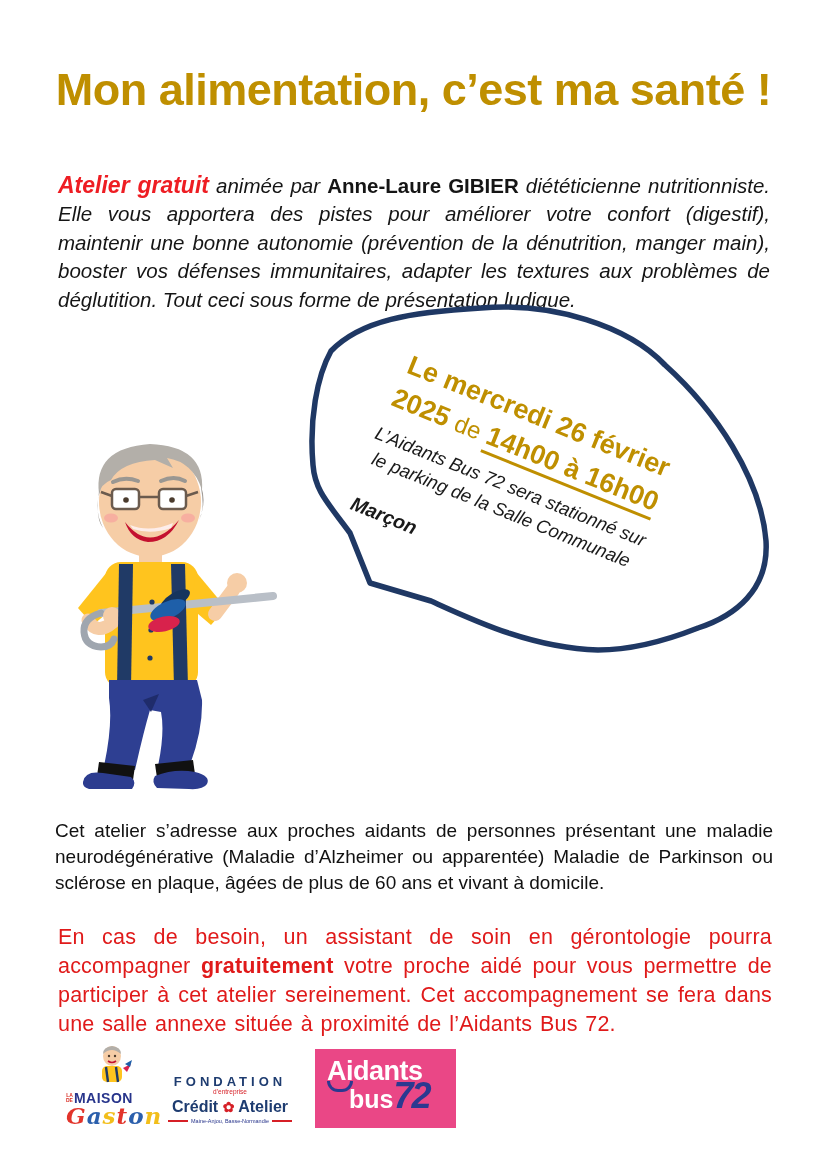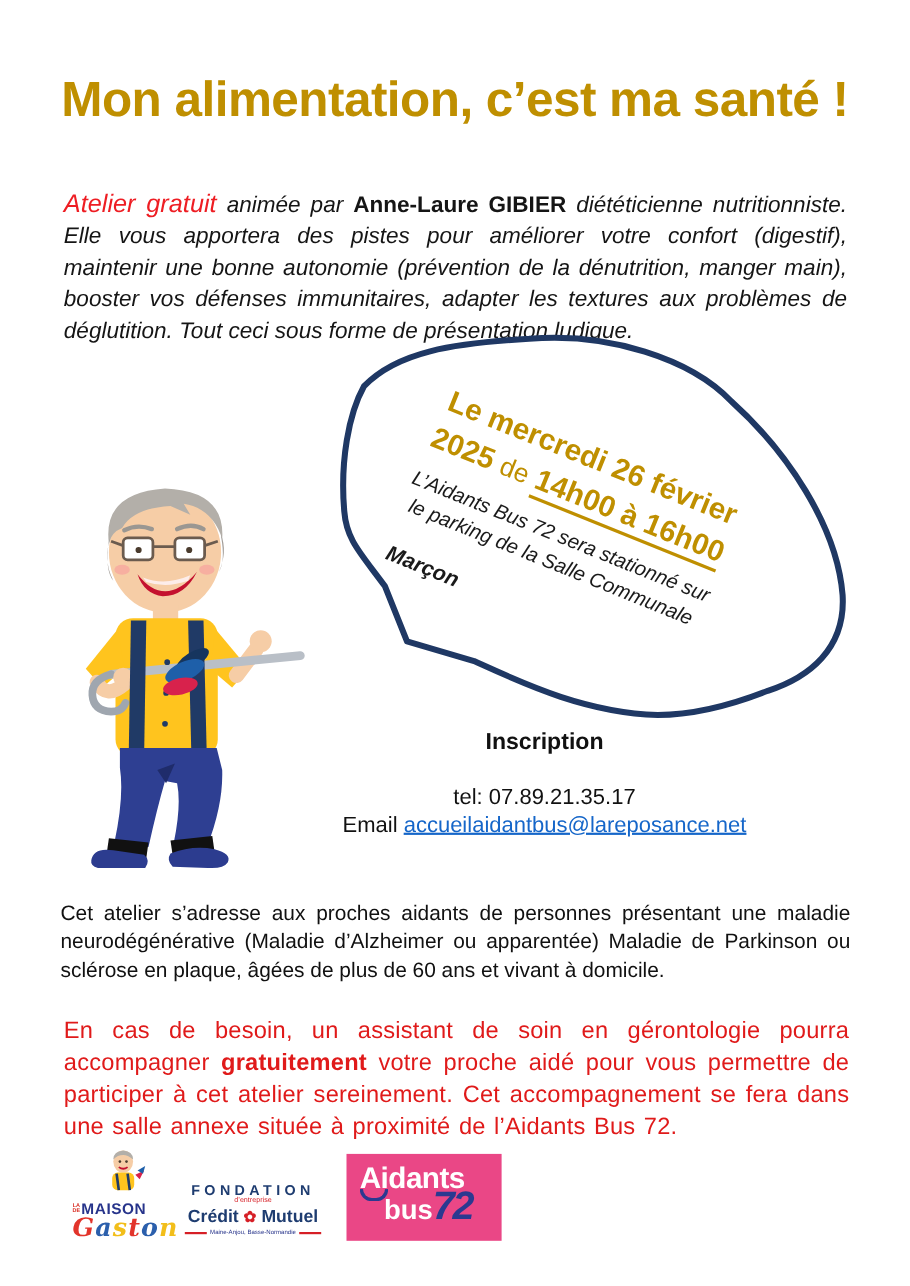--- a/index.html
+++ b/index.html
@@ -11,21 +11,21 @@
   .title{
     position:absolute;left:0;top:64px;width:100%;text-align:center;
     font-size:45px;font-weight:bold;color:#BF8F00;letter-spacing:-0.5px;
   }
   
   .intro{
     position:absolute;left:58px;top:150px;width:712px;
     font-size:20.5px;line-height:28.5px;font-style:italic;color:#151515;
     text-align:justify;
   }
-  .intro .hl{color:#EE1D23;font-weight:normal;font-size:23px;margin-top:44px;}
+  .intro .hl{color:#EE1D23;font-weight:bold;font-size:23px;margin-top:44px;}
   .intro .speaker{font-weight:bold;font-style:normal;}
   
   .bubble-svg{position:absolute;left:303px;top:298px;}
   .bubble-text{
     position:absolute;left:388px;top:336px;width:340px;
     transform:rotate(22deg);transform-origin:top left;text-align:center;
   }
   .bubble-gold{color:#BF8F00;font-weight:bold;font-size:27px;line-height:36px;}
   .bubble-gold .de{font-weight:normal;font-size:24px;}
   .bubble-gold .time{border-bottom:3px solid #BF8F00;padding-bottom:1px;}
@@ -181,26 +181,20 @@
     <path d="M54,248 L142,248 L147,268 Q148,300 133,338 L103,334 Q110,300 106,280 L95,278 Q88,302 80,338 L49,334 Q58,292 54,266 Z" fill="#2E3F92"></path>
     <path d="M88,268 L104,262 L96,280 Z" fill="#1F2C6B"></path>
 
     <path d="M44,330 L80,334 L78,348 L42,344 Z" fill="#111111"></path>
     <path d="M100,332 L138,328 L140,342 L102,346 Z" fill="#111111"></path>
 
     <path d="M28,350 Q30,338 48,341 L76,345 Q82,350 77,357 L34,357 Q27,355 28,350 Z" fill="#2C3C8F"></path>
     <path d="M100,344 Q120,336 140,340 Q156,344 152,352 Q148,358 134,357 L102,356 Q96,350 100,344 Z" fill="#2C3C8F"></path>
   </svg>
 
-  <div class="contact">
-    <div class="insc">Inscription</div>
-    <div class="tel">tel: 07.89.21.35.17</div>
-    <div class="mail"><span>Email</span>
-      <a href="#">accueilaidantbus@lareposance.net</a></div>
-  </div>
 
   <p class="audience">Cet atelier s’adresse aux proches aidants de personnes présentant une maladie neurodégénérative (Maladie d’Alzheimer ou apparentée) Maladie de Parkinson ou sclérose en plaque, âgées de plus de 60 ans et vivant à domicile.</p>
 
   <p class="assist"><span>En cas de besoin, un assistant de soin en gérontologie pourra accompagner</span>
     <span class="b">gratuitement</span>
     <span>votre proche aidé pour vous permettre de participer à cet atelier sereinement. Cet accompagnement se fera dans une salle annexe située à proximité de l’Aidants Bus 72.</span></p>
 
   <div class="logos">
 
     <div class="logo-gaston">
@@ -223,21 +217,21 @@
         <span class="lg-maison">MAISON</span>
       </div>
       <div class="lg-gaston"><span>G</span><span>a</span><span>s</span><span>t</span><span>o</span><span>n</span></div>
     </div>
 
     <div class="logo-fondation">
       <div class="lf-1">FONDATION</div>
       <div class="lf-2">d’entreprise</div>
       <div class="lf-3"><span>Crédit</span>
         <span class="flower">✿</span>
-        <span>Mutuel</span></div>
+        <span>Atelier</span></div>
       <div class="lf-rule">
         <span class="ln"></span>
         <span class="lf-4">Maine-Anjou, Basse-Normandie</span>
         <span class="ln"></span>
       </div>
     </div>
 
     <div class="logo-bus">
       <div class="lb-1">Aidants</div>
       <div class="lb-smile"></div>

